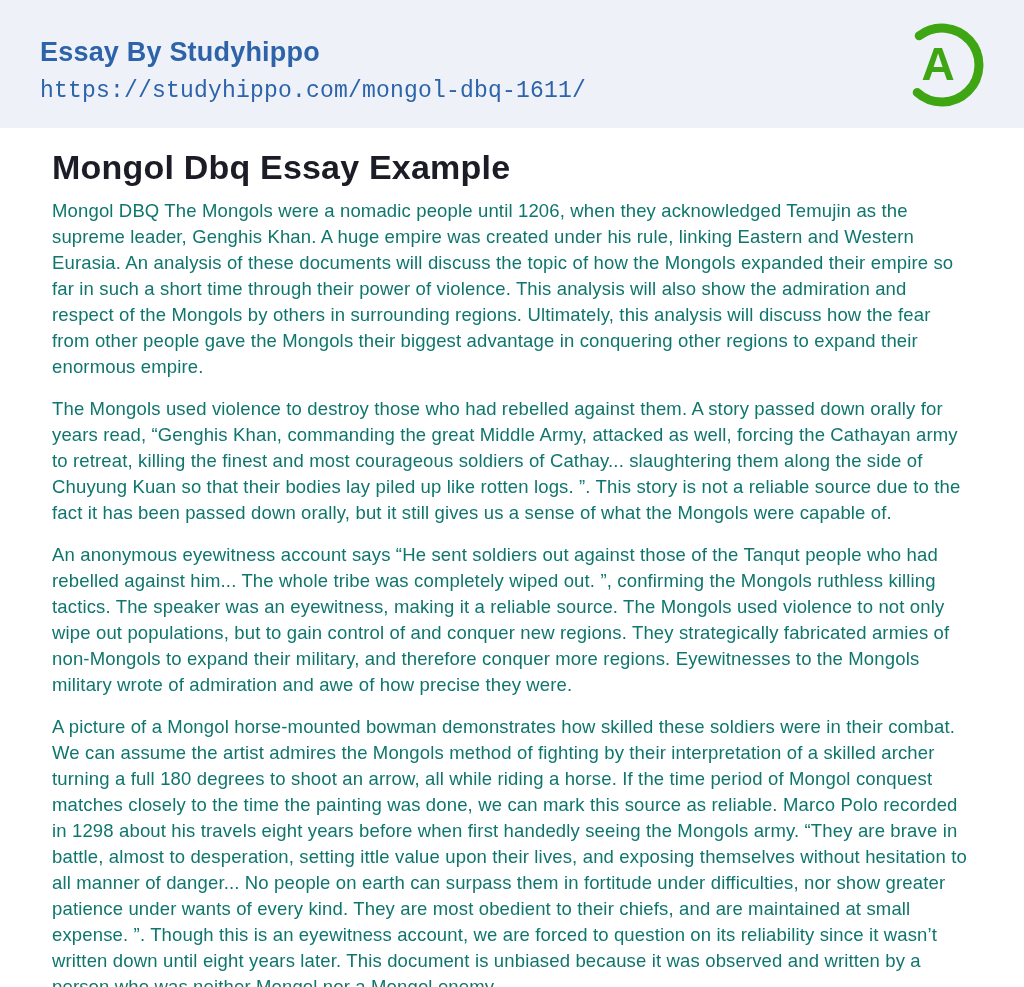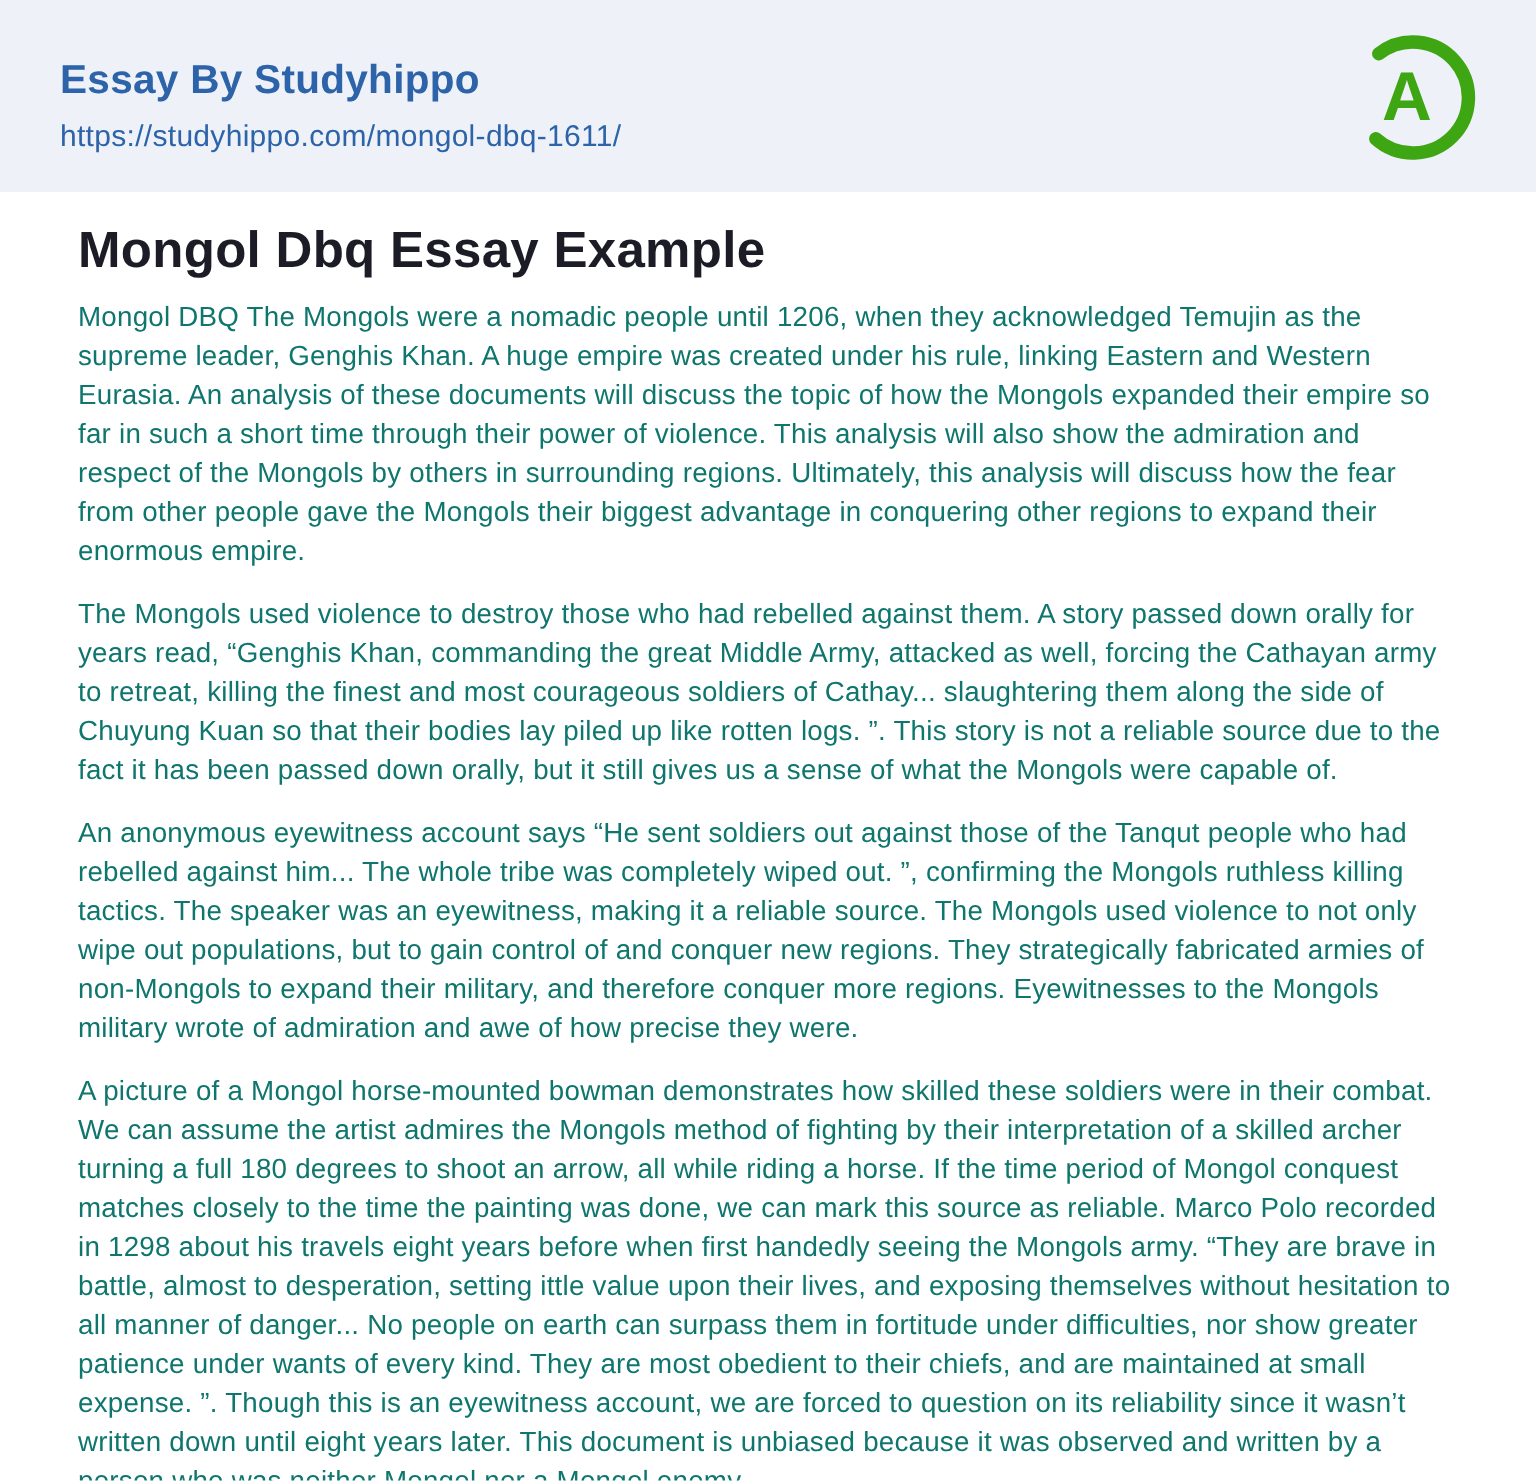--- a/index.html
+++ b/index.html
@@ -26,25 +26,26 @@
   }
   .site-brand {
     font-size: 27px;
     font-weight: 700;
     color: #2c63a9;
     letter-spacing: 0.2px;
     line-height: 1.1;
   }
   .site-url {
     margin-top: 11px;
-    font-size: 20px;
+    font-size: 23px;
     font-weight: 400;
     color: #2c63a9;
     letter-spacing: 0.2px;
     text-decoration: none;
+    font-family: Liberation Mono, monospace;
   }
   .logo {
     width: 84px;
     height: 84px;
     flex: 0 0 auto;
     margin-top: 2px;
   }
   .content {
     padding: 0 52px;
   }

